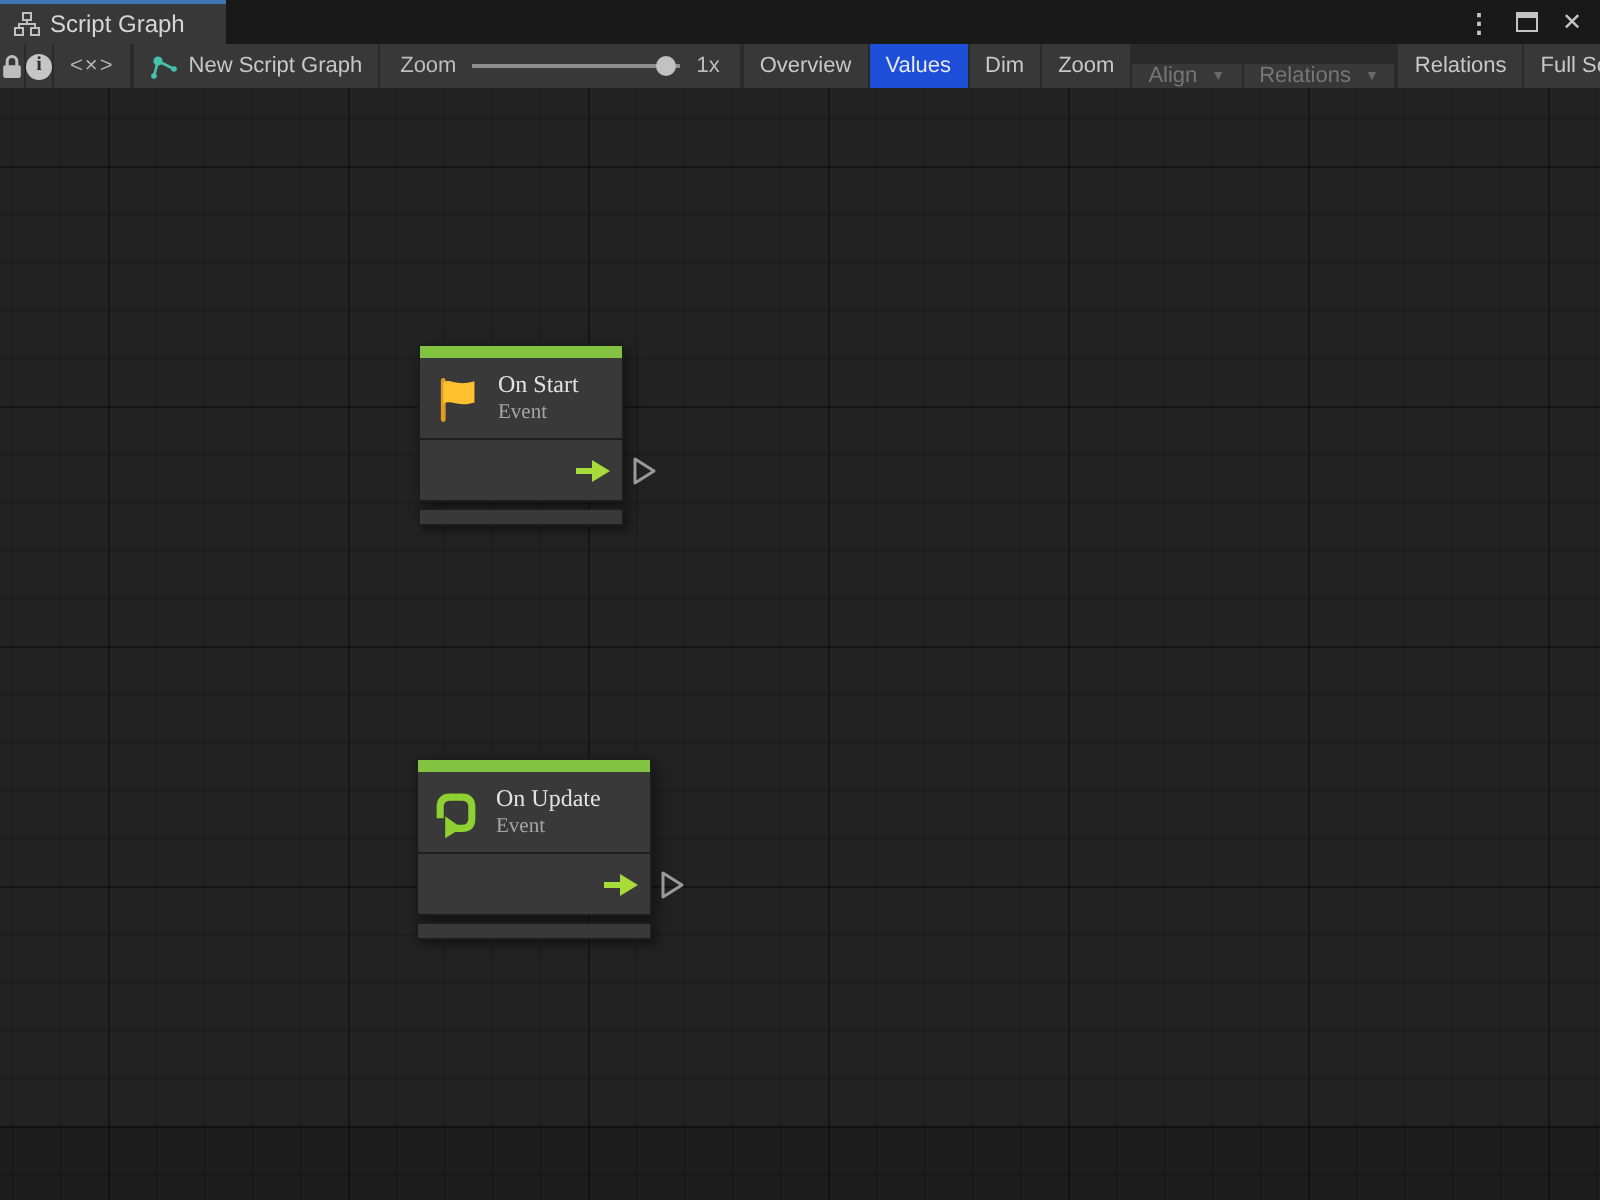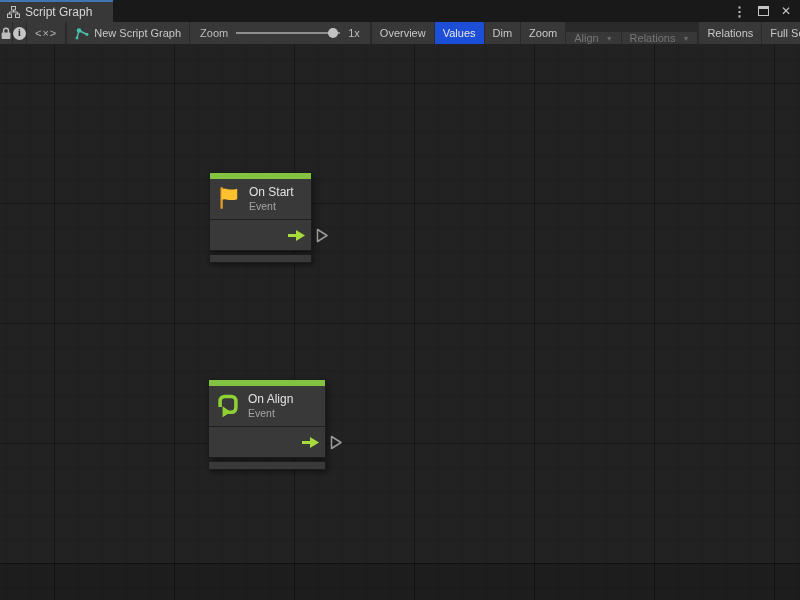--- a/index.html
+++ b/index.html
@@ -106,23 +106,24 @@
 
   
   .node { position:absolute; }
   .node-main {
     border:1px solid #1c1c1c;
     box-shadow:2px 3px 7px rgba(0,0,0,0.45);
     background:#393939;
   }
   .node-header { height:6px; background:#82c441; }
   .node-title-sec {
-    display:flex; align-items:flex-start; gap:7px;
+    display:flex; align-items:flex-end; gap:7px;
     padding:6px 10px 6px 6px;
     border-bottom:1px solid #1f1f1f;
+    font-family:Liberation Serif, serif;
   }
   .node-icon { width:26px; height:26px; flex:0 0 auto; display:block; }
   .node-texts { display:flex; flex-direction:column; }
   .node-title { font-size:12px; color:#e2e2e2; line-height:15px; }
   .node-subtitle { font-size:10.5px; color:#a5a5a5; line-height:13px; }
   .node-port-row {
     position:relative; height:30px;
     display:flex; align-items:center; justify-content:flex-end;
     padding-right:6px;
   }
@@ -256,21 +257,21 @@
 
   <div class="node" style="left:208px; top:335px; width:118px;">
     <div class="node-main">
       <div class="node-header"></div>
       <div class="node-title-sec">
         <svg class="node-icon" viewBox="0 0 24 25">
           <path d="M12 19.4 H15 Q19.6 19.4 19.6 14.8 V9 Q19.6 4.4 15 4.4 H9 Q4.4 4.4 4.4 9 V14.5" fill="none" stroke="#8fd032" stroke-width="3.4"></path>
           <polygon points="6.8,13.6 6.8,24.2 14.8,19.2" fill="#8fd032"></polygon>
         </svg>
         <div class="node-texts">
-          <span class="node-title">On Align</span>
+          <span class="node-title">On Update</span>
           <span class="node-subtitle">Event</span>
         </div>
       </div>
       <div class="node-port-row">
         <svg class="port-arrow" width="17" height="11" viewBox="0 0 17 11">
           <rect x="0" y="4" width="9" height="3" fill="#a6db3b"></rect>
           <polygon points="8,0 17,5.5 8,11" fill="#a6db3b"></polygon>
         </svg>
         <svg class="port-triangle" width="13" height="15" viewBox="0 0 13 15">
           <polygon points="1.5,1.5 11,7.5 1.5,13.5" fill="none" stroke="#9a9a9a" stroke-width="1.5" stroke-linejoin="round"></polygon>

